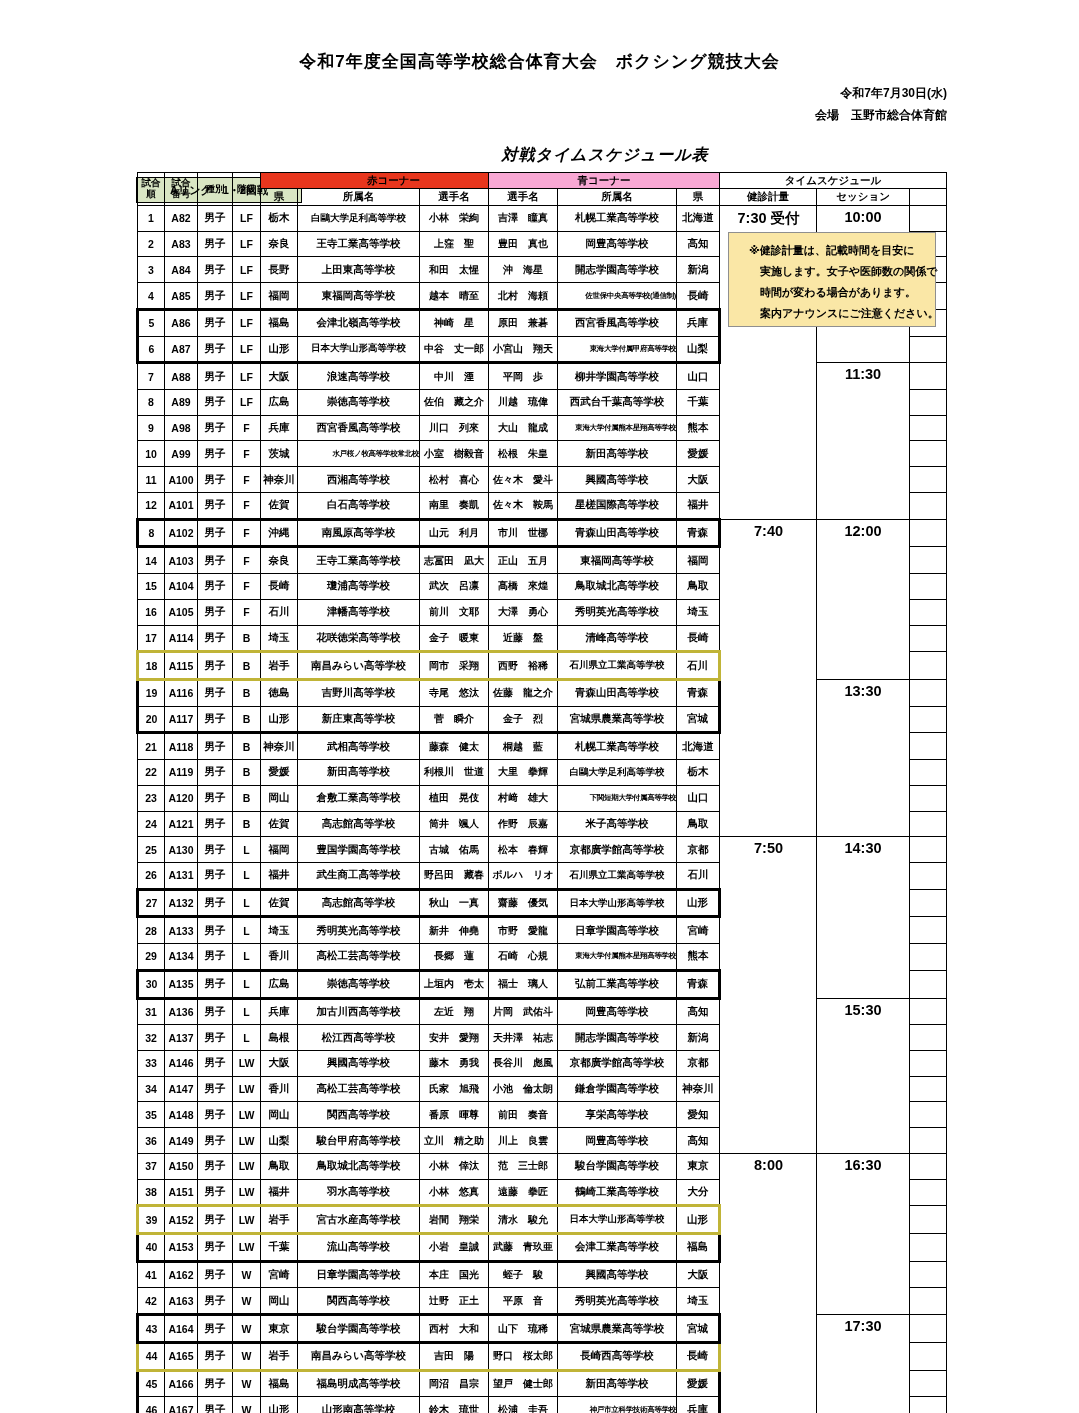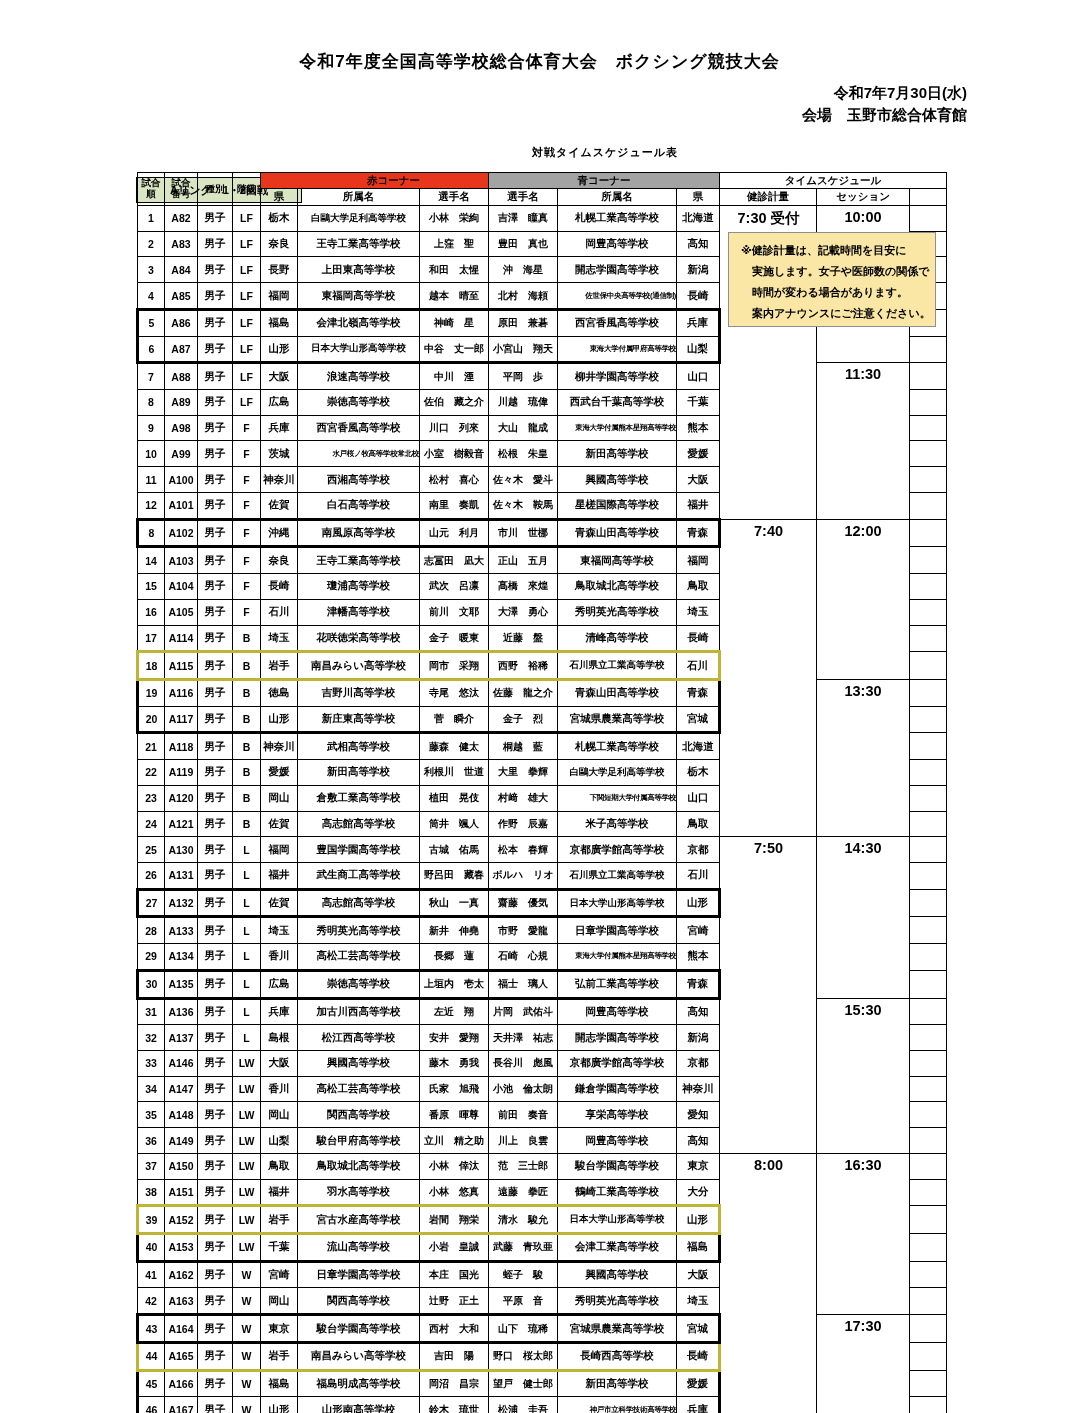--- a/index.html
+++ b/index.html
@@ -7,65 +7,65 @@
     position:relative; width:1079px; height:1413px; background:#fff;
     font-family:"Liberation Sans","DejaVu Sans",sans-serif; color:#000;
     overflow:hidden;
     border-radius:6px;
   }
   .doc-title{
     position:absolute; top:50px; left:0; width:1079px;
     text-align:center; font-size:17px; font-weight:bold; letter-spacing:1px;
   }
   .doc-meta{
-    position:absolute; top:82px; right:112px; text-align:right;
-    font-size:15px; font-weight:bold; line-height:22px;
+    position:absolute; top:82px; right:132px; text-align:right;
+    font-size:12px; font-weight:bold; line-height:22px;
   }
   .ring-label{
     position:absolute; left:136px; top:131px; width:164px; height:24px;
     background:#d9e5c3; border:1px solid #000;
     display:flex; align-items:center; justify-content:center;
     font-size:11px; font-weight:bold;margin-top:46px;
   }
   .table-title{
     position:absolute; left:302px; top:145px; width:606px;
-    text-align:center; font-size:11px; font-weight:bold; letter-spacing:1px;
+    text-align:center; font-size:16px; font-weight:bold; letter-spacing:1px;font-style:italic;
   }
   table.sched-table{
     position:absolute; left:136px; top:172px; width:809px;
     border-collapse:collapse; table-layout:fixed;
   }
   .sched-table th, .sched-table td{
     border:1px solid #000; padding:0; text-align:center; vertical-align:middle;
     overflow:hidden; white-space:nowrap; font-weight:bold;
   }
   .hrow1 th{height:15px; font-size:10.5px;}
   .hrow2 th{height:16px; font-size:10.5px;}
   th.vhead{font-size:9.5px; line-height:1.15; white-space:pre-line;}
   th.red-h{background:#e8361d;padding-left:38px;}
-  th.blue-h{background:#a3a3a3;}
+  th.blue-h{background:#f9a8d4;}
   .sched-table td{height:24.72px; font-size:10.5px;}
   td.school{font-size:10.5px;}
   td.school.sm{font-size:9.5px;}
   td.school.xs{font-size:7.5px; letter-spacing:-0.3px;text-align:right;}
   td.player{font-size:10px;}
   td.sched{vertical-align:top; font-size:14.5px; padding-top:3px;}
   
   .bt-black{border-top:3px solid #000 !important;}
   .bb-black{border-bottom:3px solid #000 !important;}
   .bl-black{border-left:3px solid #000 !important;}
   .br-black{border-right:3px solid #000 !important;}
   .bt-yellow{border-top:3px solid #c0b437 !important;}
   .bb-yellow{border-bottom:3px solid #c0b437 !important;}
   .bl-yellow{border-left:3px solid #c0b437 !important;}
   .br-yellow{border-right:3px solid #c0b437 !important;}
   .note-box{
     position:absolute; left:728px; top:232px; width:208px; height:95px;
     background:#fae7a6; border:1px solid #8f8f8f; z-index:5;
-    padding:7px 6px 0 12px; box-sizing:border-box;
+    padding:7px 6px 0 20px; box-sizing:border-box;
   }
   .note-box div{font-size:11px; font-weight:bold; line-height:21px; white-space:pre;}
 </style>
 </head>
 <body>
 
 <div class="page">
 
   <div class="doc-title">令和7年度全国高等学校総合体育大会　ボクシング競技大会</div>
 

